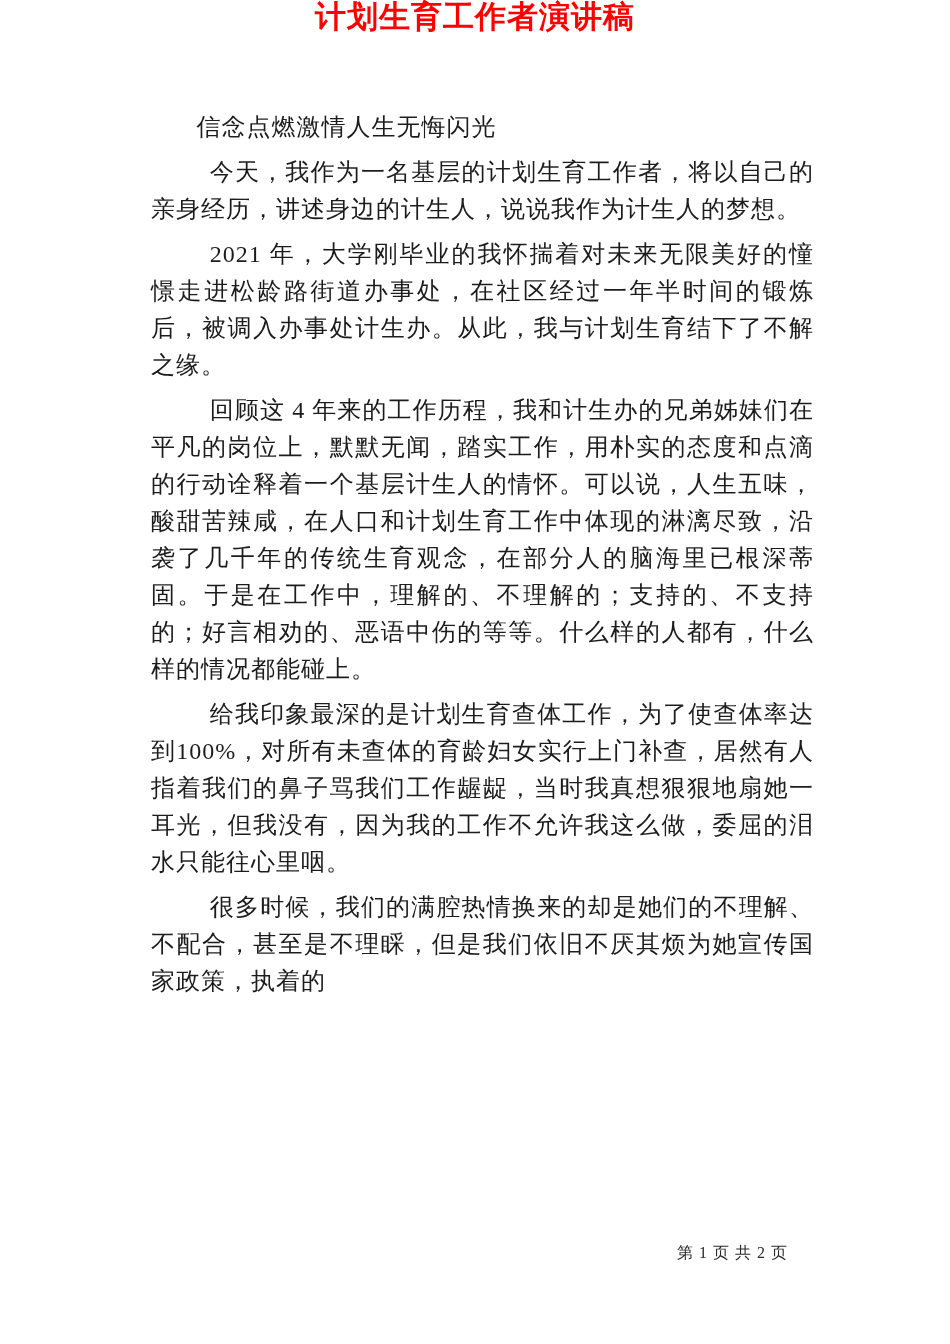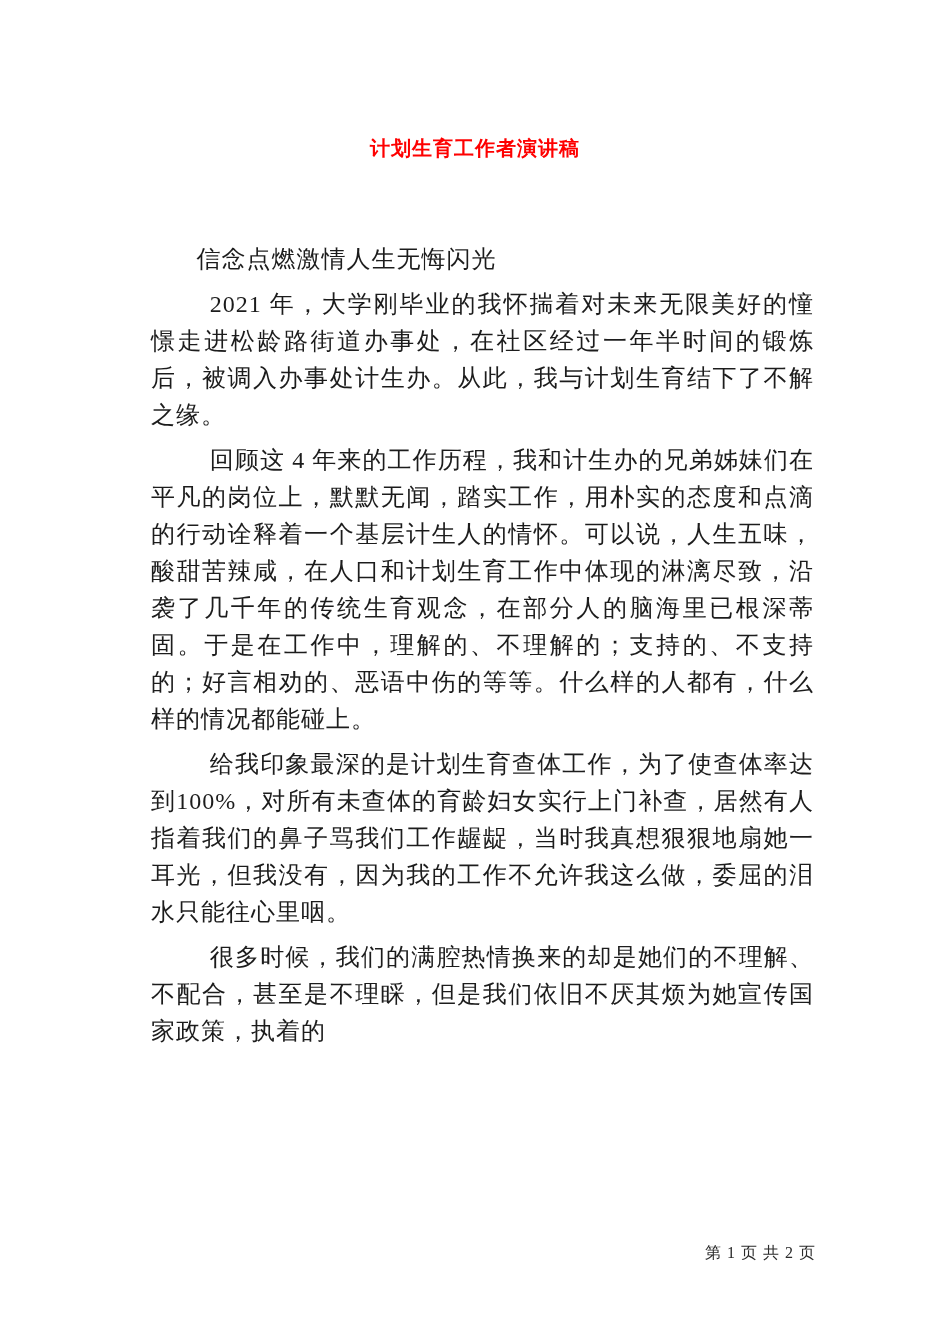--- a/index.html
+++ b/index.html
@@ -10,25 +10,24 @@
   .page {
     position: relative;
     width: 950px;
     height: 1344px;
     background: #ffffff;
     overflow: hidden;
     font-family: "Liberation Serif", "DejaVu Serif", serif;
   }
   .doc-title {
     margin: 0;
-    padding-top: 132px;
     text-align: center;
     font-family: "DejaVu Sans", "Liberation Sans", sans-serif;
     font-weight: bold;
-    font-size: 20px;
+    font-size: 31px;
     line-height: 32px;
     color: #fe0000;
     letter-spacing: 1px;
   }
   .content {
     margin: 77px 128px 0 143px;
     font-size: 24px;
     line-height: 37px;
     letter-spacing: 1px;
     color: #1c1c1c;
@@ -37,36 +36,37 @@
   }
   .content p {
     margin: 8px;
     text-indent: 2.45em;
   }
   .content p.indent-sm { text-indent: 1.9em; }
   .content p.indent-md { text-indent: 2.3em; }
   .page-footer {
     position: absolute;
     top: 1243px;
-    right: 134px;
+    right: 162px;
     font-size: 16px;
     line-height: 20px;
     color: #2a2a2a;
     letter-spacing: 1px;
   }
 </style>
 </head>
 <body>
 
 <div class="page">
 
   <h1 class="doc-title">计划生育工作者演讲稿</h1>
 
   <div class="content">
     <p class="indent-sm">信念点燃激情人生无悔闪光</p>
+    <p>今天，我作为一名基层的计划生育工作者，将以自己的亲身经历，讲述身边的计生人，说说我作为计生人的梦想。</p>
     <p>2021 年，大学刚毕业的我怀揣着对未来无限美好的憧憬走进松龄路街道办事处，在社区经过一年半时间的锻炼后，被调入办事处计生办。从此，我与计划生育结下了不解之缘。</p>
     <p>回顾这 4 年来的工作历程，我和计生办的兄弟姊妹们在平凡的岗位上，默默无闻，踏实工作，用朴实的态度和点滴的行动诠释着一个基层计生人的情怀。可以说，人生五味，酸甜苦辣咸，在人口和计划生育工作中体现的淋漓尽致，沿袭了几千年的传统生育观念，在部分人的脑海里已根深蒂固。于是在工作中，理解的、不理解的；支持的、不支持的；好言相劝的、恶语中伤的等等。什么样的人都有，什么样的情况都能碰上。</p>
     <p>给我印象最深的是计划生育查体工作，为了使查体率达到100%，对所有未查体的育龄妇女实行上门补查，居然有人指着我们的鼻子骂我们工作龌龊，当时我真想狠狠地扇她一耳光，但我没有，因为我的工作不允许我这么做，委屈的泪水只能往心里咽。</p>
     <p>很多时候，我们的满腔热情换来的却是她们的不理解、不配合，甚至是不理睬，但是我们依旧不厌其烦为她宣传国家政策，执着的</p>
   </div>
 
   <div class="page-footer">第 1 页 共 2 页</div>
 
 </div>
 

